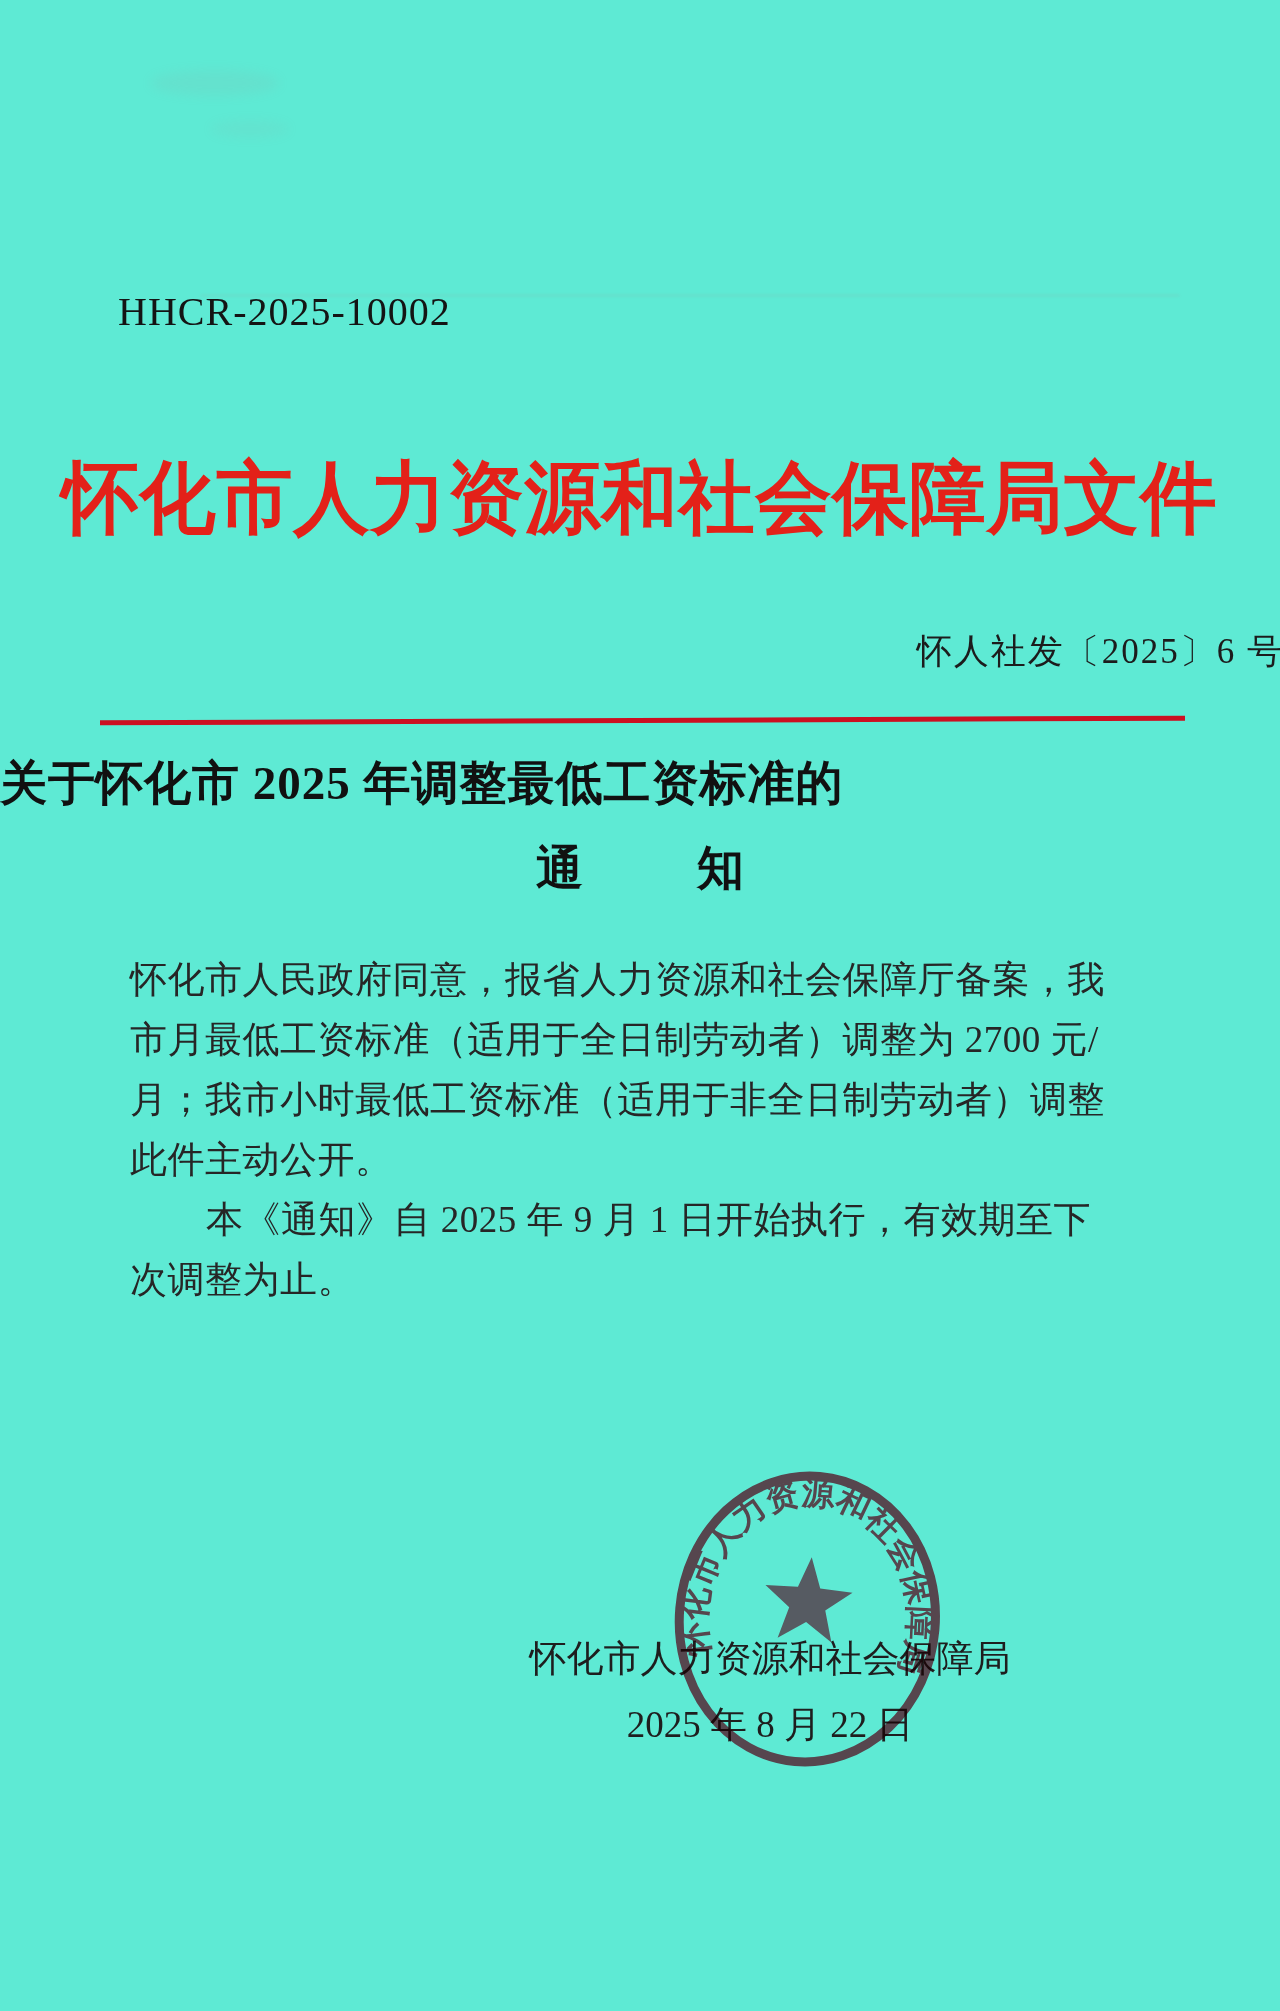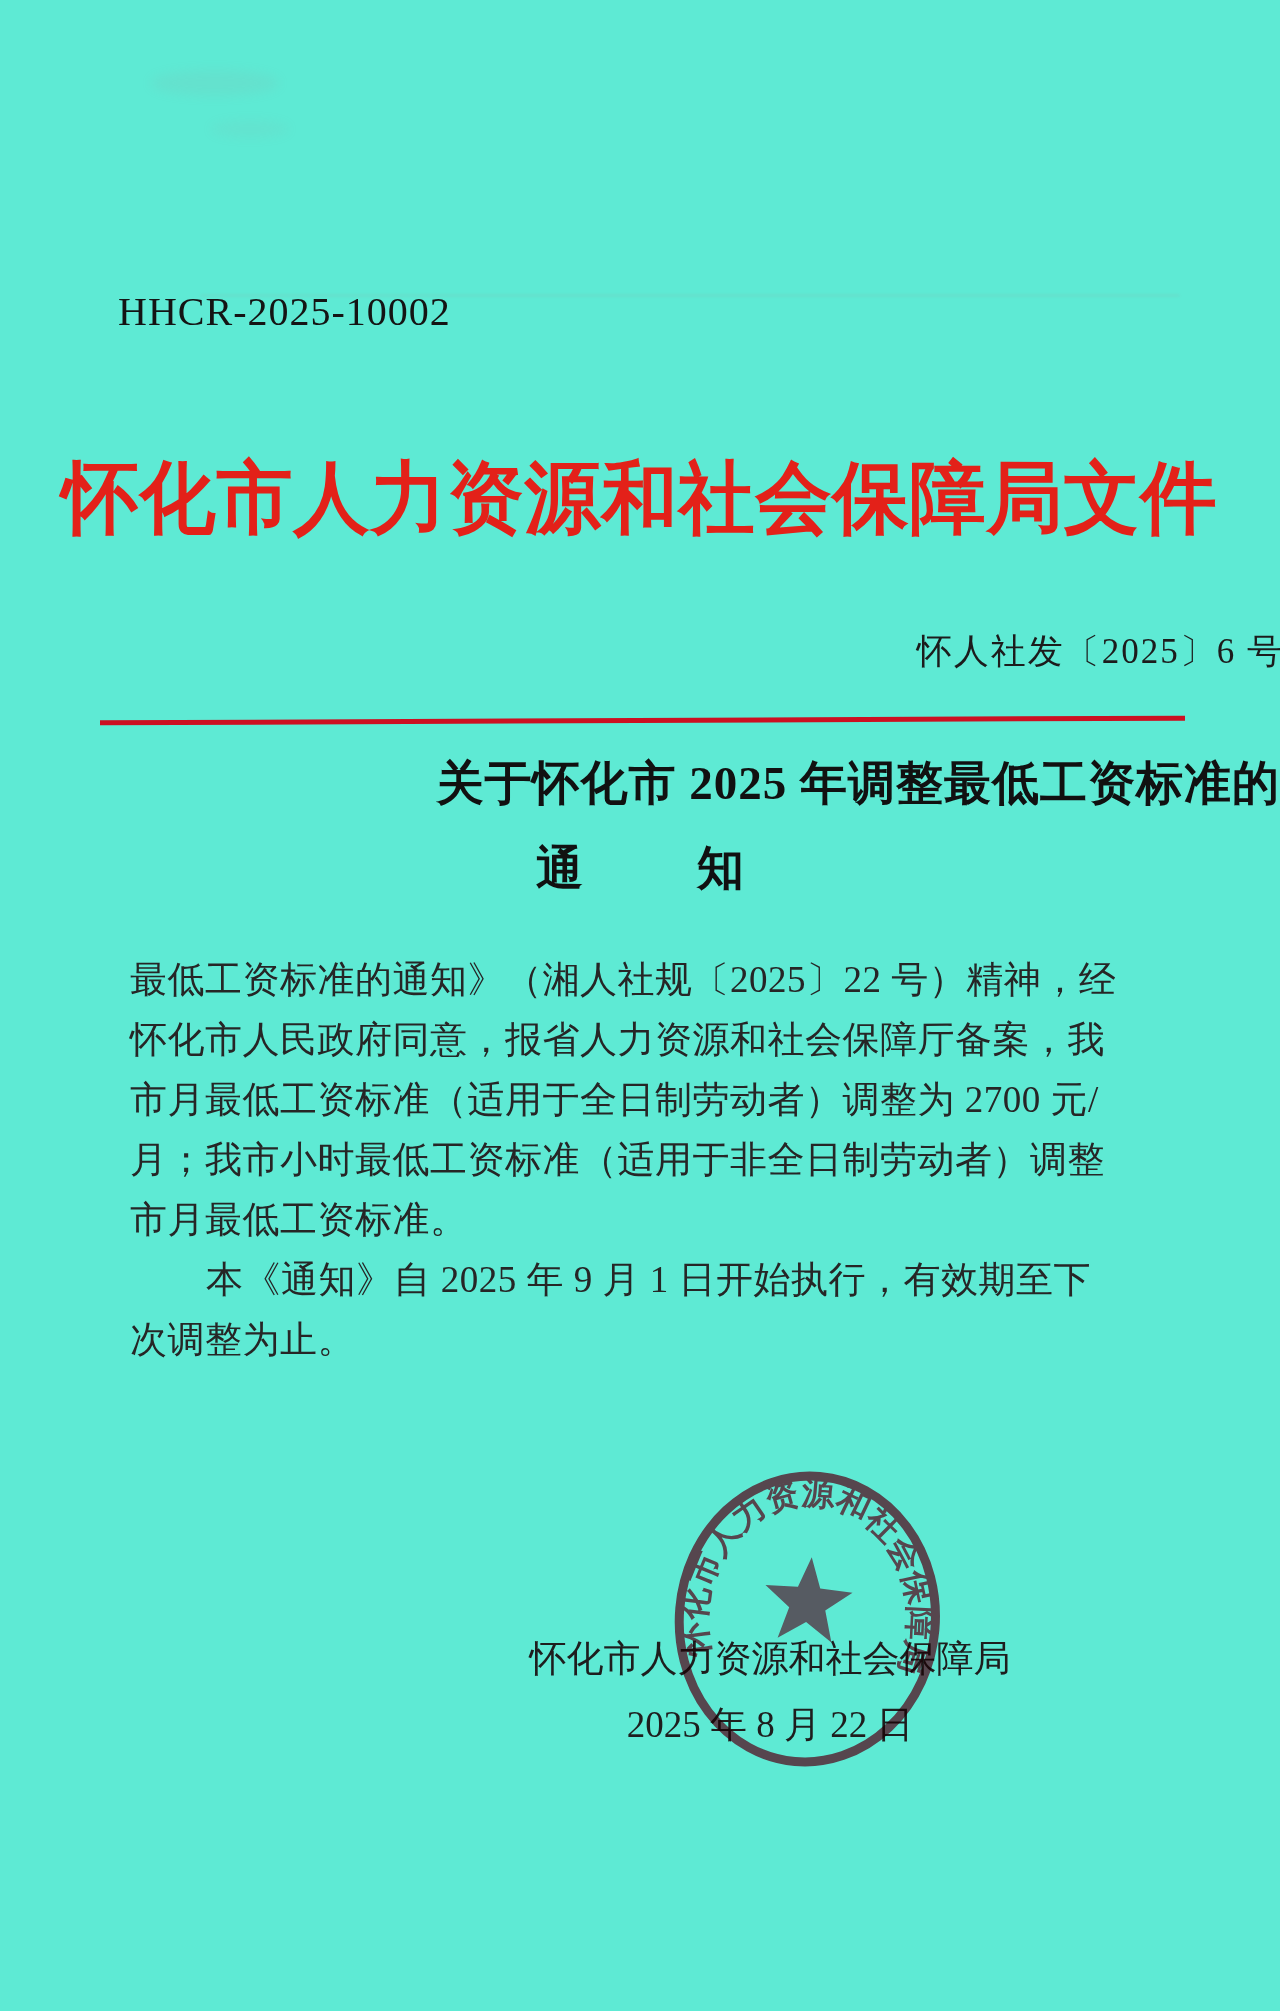--- a/index.html
+++ b/index.html
@@ -22,21 +22,21 @@
     white-space:nowrap;transform:scaleY(1.04);
   }
   .ref-number{
     position:absolute;left:4px;top:628px;width:1280px;text-align:right;
     font-size:35px;color:#1c1c1c;letter-spacing:2px;
   }
   .red-rule{
     position:absolute;left:100px;top:718px;width:1085px;height:5px;
     background:#cc1022;transform:rotate(-0.25deg);
   }
-  .doc-title{position:absolute;left:0;top:752px;width:1280px;text-align:right;color:#111;}
+  .doc-title{position:absolute;left:0;top:752px;width:1280px;text-align:left;color:#111;}
   .doc-title .t1{font-size:47px;font-weight:bold;letter-spacing:1px;white-space:nowrap;}
   .doc-title .t2{
     margin-top:22px;font-size:47px;font-weight:bold;
     display:flex;justify-content:center;gap:114px;
   }
   .body-text{position:absolute;left:130px;top:950px;width:1024px;}
   .body-text .line{
     font-size:37px;line-height:60px;height:60px;white-space:nowrap;
     color:#262626;letter-spacing:0.5px;
   }
@@ -78,25 +78,24 @@
 
   <div class="doc-title">
     <div class="t1">关于怀化市 2025 年调整最低工资标准的</div>
     <div class="t2">
       <span>通</span>
       <span>知</span>
     </div>
   </div>
 
   <div class="body-text">
-    <div class="line">最低工资标准的通知》（湘人社规〔2025〕22 号）精神，经</div>
     <div class="line">怀化市人民政府同意，报省人力资源和社会保障厅备案，我</div>
     <div class="line">市月最低工资标准（适用于全日制劳动者）调整为 2700 元/</div>
     <div class="line">月；我市小时最低工资标准（适用于非全日制劳动者）调整</div>
-    <div class="line">市月最低工资标准。</div>
+    <div class="line">此件主动公开。</div>
     <div class="line indent">本《通知》自 2025 年 9 月 1 日开始执行，有效期至下</div>
     <div class="line">次调整为止。</div>
   </div>
 
   <div class="sign-block">
     <div class="sign-org">怀化市人力资源和社会保障局</div>
     <div class="sign-date">2025 年 8 月 22 日</div>
   </div>
 
   <svg class="seal" width="290" height="312" viewBox="0 0 290 312">

